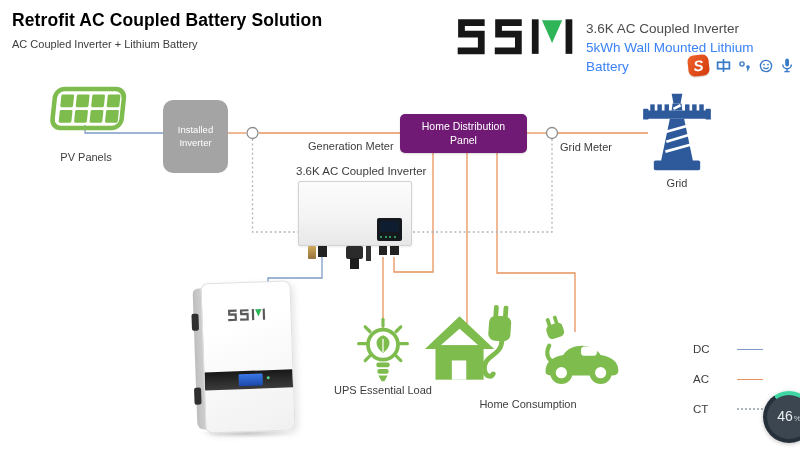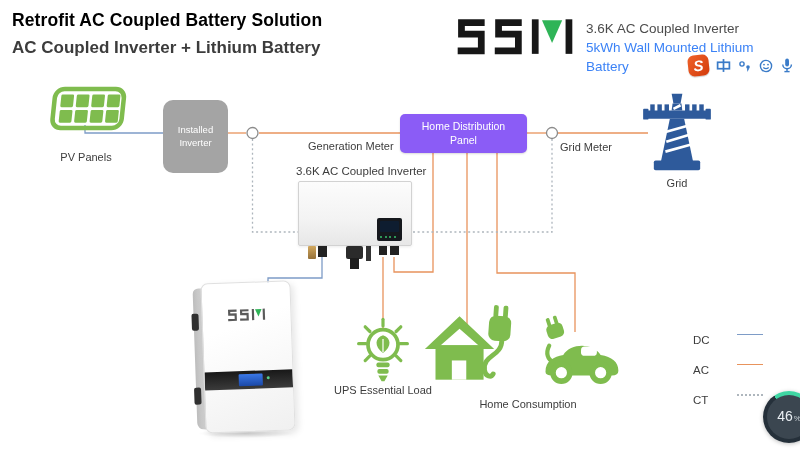--- a/index.html
+++ b/index.html
@@ -6,42 +6,42 @@
   body{
     width:800px;height:454px;position:relative;overflow:hidden;
     background:#ffffff;
     font-family:"Liberation Sans", sans-serif;
     -webkit-font-smoothing:antialiased;
   }
   .abs{position:absolute;}
 
   
   .title{left:12px;top:10px;font-size:17.5px;font-weight:700;color:#000000;letter-spacing:.1px;}
-  .subtitle{left:12px;top:38px;font-size:17px;font-weight:700;color:#3c3c3c;}
+  .subtitle{left:12px;top:38px;font-size:11px;font-weight:400;color:#3c3c3c;}
   .brand-logo{left:456px;top:19px;}
   .brand-text{left:586px;top:20px;line-height:1.4;}
   .brand-line1{font-size:13.5px;color:#4c4c4c;}
   .brand-line2{font-size:13.5px;color:#3b82f6;}
 
   
   .ime{left:688px;top:55px;display:flex;align-items:center;gap:7px;z-index:30;}
   .sogou-s{width:21px;height:21px;border-radius:6px;background:linear-gradient(135deg,#F0622A,#D23B0B);
     color:#fff;font-weight:700;font-style:italic;font-size:15px;display:flex;align-items:center;justify-content:center;
     transform:rotate(-6deg);box-shadow:0 1px 1px rgba(0,0,0,.2);}
   .ime svg{display:block;}
 
   
   .lbl{font-size:11px;color:#3d3d3d;z-index:3;}
   .center{text-align:center;}
 
   
   .installed-inverter{left:163px;top:100px;width:65px;height:73px;border-radius:10px;background:#A4A4A4;
     color:#fff;font-size:9.5px;line-height:1.35;display:flex;align-items:center;justify-content:center;
     text-align:center;padding:0 9px;box-sizing:border-box;z-index:2;}
-  .hdp{left:400px;top:114px;width:127px;height:39px;border-radius:5px;background:#8b5cf6;
+  .hdp{left:400px;top:114px;width:127px;height:39px;border-radius:5px;background:#701a75;
     color:#fff;font-size:10.5px;line-height:1.3;display:flex;align-items:center;justify-content:center;
     text-align:center;padding:0 16px;box-sizing:border-box;z-index:2;box-shadow:0 1px 2px rgba(0,0,0,.15);}
 
   
   .inv{left:298px;top:181px;width:114px;height:65px;z-index:2;
     background:linear-gradient(180deg,#fcfcfc 0%,#f3f3f3 60%,#e7e7e7 100%);
     border:1px solid #d2d2d2;border-radius:2px;box-sizing:border-box;box-shadow:0 1px 3px rgba(0,0,0,.08);}
   .inv-display{position:absolute;right:9px;bottom:4px;width:25px;height:23px;background:#15181d;border-radius:2px;}
   .inv-screen{position:absolute;left:3px;top:3px;width:19px;height:11px;background:#0e1d30;border-radius:1px;}
   .inv-dots{position:absolute;left:3px;bottom:3px;display:flex;gap:2.5px;}
@@ -59,21 +59,21 @@
   .bat-logo{position:absolute;left:0;right:0;top:26px;display:flex;justify-content:center;}
   .bat-band{position:absolute;left:0;right:0;top:88px;height:18px;background:linear-gradient(180deg,#181818,#3b3b3b);}
   .bat-lcd{position:absolute;left:34px;top:3px;width:24px;height:12px;border-radius:1px;
     background:linear-gradient(180deg,#3a78e8,#1b49a8);}
   .bat-led{position:absolute;left:62px;top:6px;width:3px;height:3px;border-radius:50%;background:#57d08a;}
   .bat-shadow{left:198px;top:429px;width:96px;height:9px;z-index:1;
     background:radial-gradient(ellipse at center, rgba(0,0,0,.16) 0%, rgba(0,0,0,0) 70%);}
 
   
   .legend{left:693px;top:334px;z-index:3;}
-  .legend .row{display:flex;align-items:flex-start;height:30px;}
+  .legend .row{display:flex;align-items:center;height:30px;}
   .legend .t{width:30px;font-size:11.5px;color:#3d3d3d;}
   .legend .s{width:26px;margin-left:14px;}
   .s-dc{border-top:1.5px solid #7E9CC7;}
   .s-ac{border-top:1.5px solid #E8935C;}
   .s-ct{border-top:2px dotted #AEB6BD;}
 
   
   .pct{left:763px;top:391px;width:52px;height:52px;border-radius:50%;z-index:40;
     background:conic-gradient(from 325deg, #3FD6A3 0deg 125deg, #25303a 125deg 360deg);
     display:flex;align-items:center;justify-content:center;box-shadow:0 1px 4px rgba(0,0,0,.25);}

